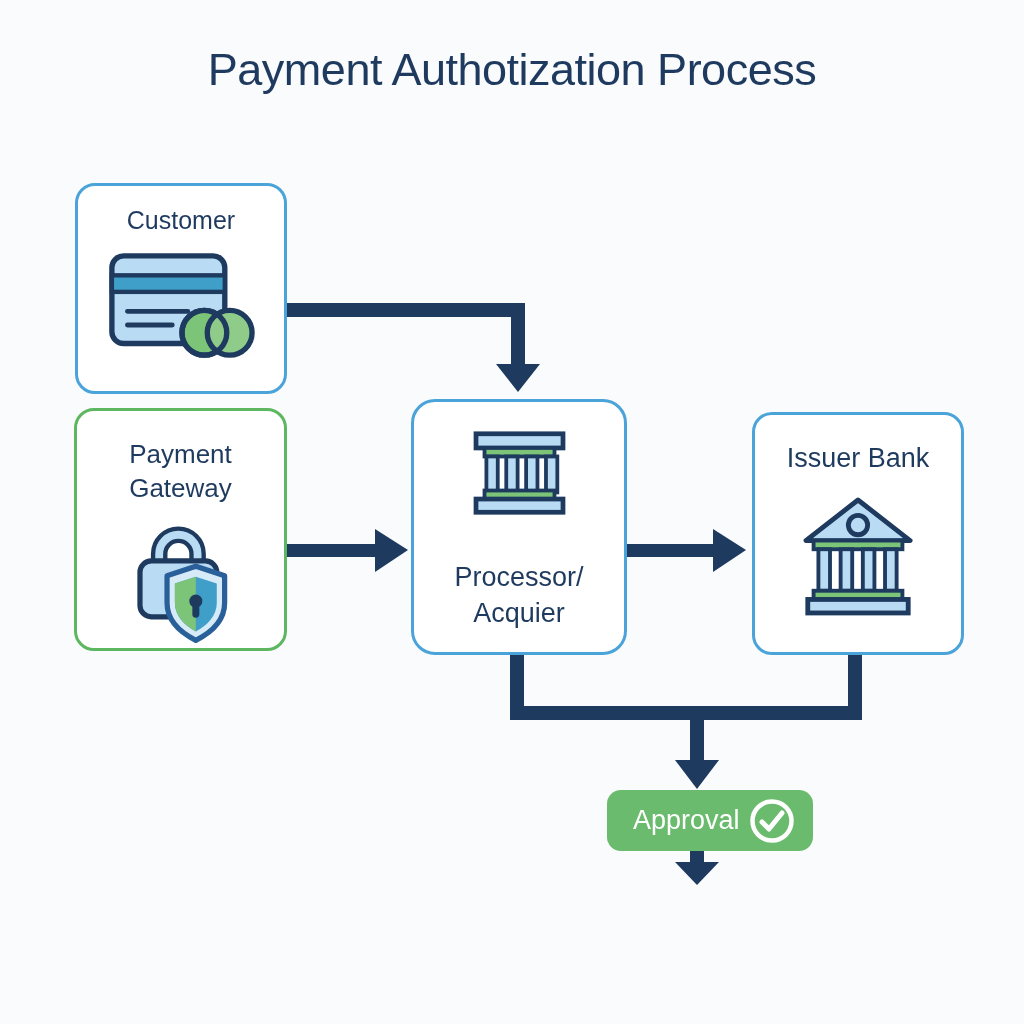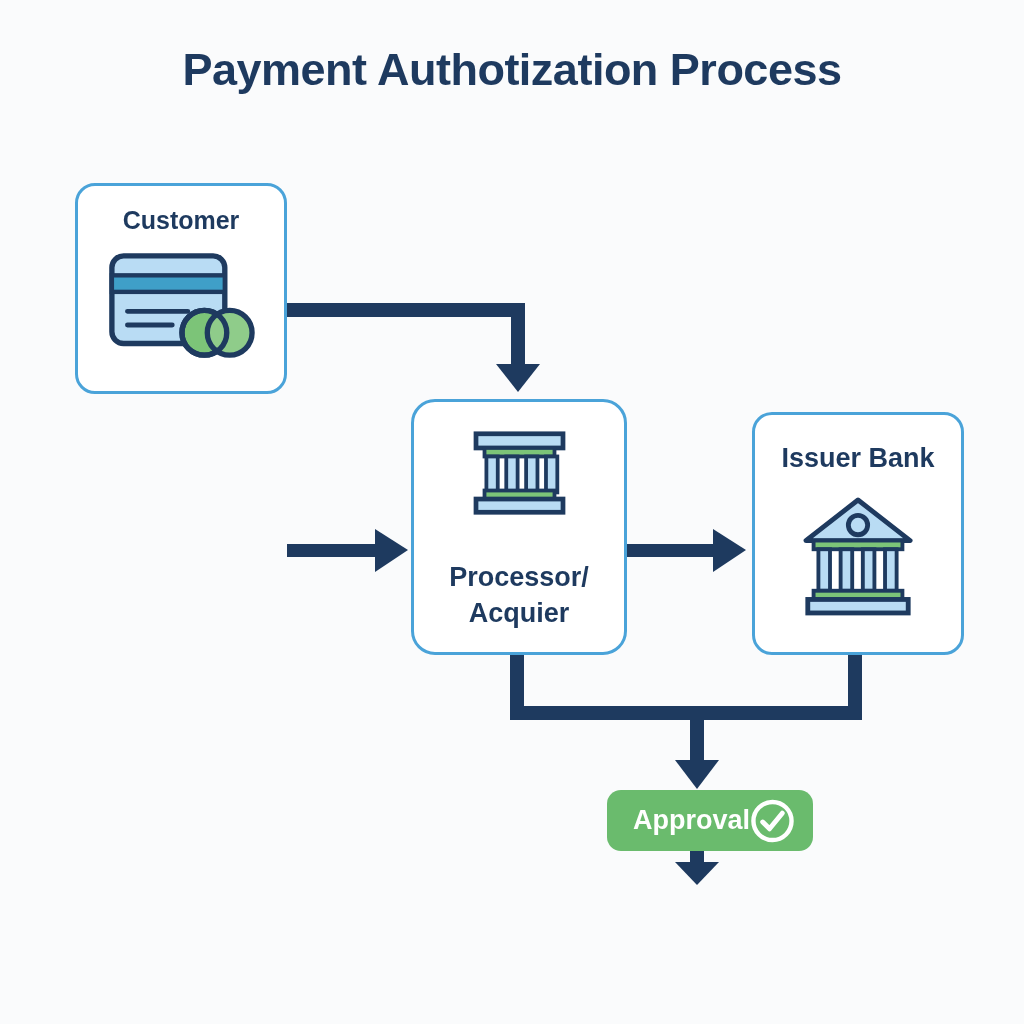--- a/index.html
+++ b/index.html
@@ -18,35 +18,35 @@
     --box-bg:#ffffff;
     --white:#ffffff;
   }
   *{margin:0;padding:0;box-sizing:border-box;}
   html,body{background:var(--page-bg);}
   body{font-family:"Liberation Sans","DejaVu Sans",sans-serif;}
   .stage{position:relative;width:1024px;height:1024px;background:var(--page-bg);overflow:hidden;}
 
   .title{
     position:absolute;top:44px;left:0;width:1024px;
-    text-align:center;font-size:45px;font-weight:700;
+    text-align:center;font-size:45px;font-weight:400;
     color:var(--navy);letter-spacing:-0.5px;
   }
 
   .arrows{position:absolute;left:0;top:0;pointer-events:none;}
   .arrows *{fill:var(--navy);}
 
   .node{
     position:absolute;background:var(--box-bg);
     border-radius:20px;display:flex;flex-direction:column;align-items:center;
   }
   .node.blue{border:3px solid var(--blue-border);}
   .node.green{border:3px solid var(--green-border);}
   .node-label{
-    color:var(--navy);font-weight:700;text-align:center;
+    color:var(--navy);font-weight:400;text-align:center;
     white-space:pre-line;line-height:1.32;
   }
 
   #customer-box{left:75px;top:183px;width:212px;height:211px;}
   #customer-box .node-label{font-size:25px;margin-top:18px;}
   #customer-box .icon{margin-top:14px;}
 
   #gateway-box{left:74px;top:408px;width:213px;height:243px;}
   #gateway-box .node-label{font-size:26px;margin-top:26px;}
   #gateway-box .icon{margin-top:6px;}
@@ -59,21 +59,21 @@
   #issuer-box .node-label{font-size:27px;margin-top:26px;}
   #issuer-box .icon{margin-top:18px;}
 
   .outcome{
     position:absolute;height:61px;border-radius:14px;
     display:flex;align-items:center;justify-content:space-between;
     padding:0 18px 0 26px;
   }
   #approval-btn{left:607px;top:790px;width:206px;background:var(--approval-green);}
   #decline-btn{left:607px;top:885px;width:208px;background:var(--decline-red);}
-  .outcome-label{color:var(--white);font-weight:700;font-size:27px;}
+  .outcome-label{color:var(--white);font-weight:400;font-size:27px;}
 </style>
 </head>
 <body>
 
 <div class="stage">
 
   <div class="title">Payment Authotization Process</div>
 
   <svg class="arrows" width="1024" height="1024" viewBox="0 0 1024 1024">
     <g>
@@ -107,20 +107,37 @@
     <svg class="icon" width="150" height="110" viewBox="0 0 154 113">
       <rect x="6" y="5" width="116" height="90" rx="12" fill="var(--icon-light-blue)" stroke="var(--navy)" stroke-width="5.5"></rect>
       <rect x="6" y="25" width="116" height="17" fill="var(--icon-teal)" stroke="var(--navy)" stroke-width="4.5"></rect>
       <path d="M22,62 H84 M22,76 H68" stroke="var(--navy)" stroke-width="5" stroke-linecap="round" fill="none"></path>
       <circle cx="101" cy="84" r="23" fill="var(--icon-green)" stroke="var(--navy)" stroke-width="5.5"></circle>
       <circle cx="127" cy="84" r="23" fill="var(--icon-green-light)" stroke="var(--navy)" stroke-width="5.5"></circle>
       <circle cx="101" cy="84" r="23" fill="none" stroke="var(--navy)" stroke-width="5.5"></circle>
     </svg>
   </div>
 
+  <div class="node green" id="gateway-box">
+    <div class="node-label">Payment
+Gateway</div>
+    <svg class="icon" width="96" height="131" viewBox="0 0 110 150">
+      <path d="M30,62 v-14 a22,22 0 0 1 44,0 v14" fill="none" stroke="var(--navy)" stroke-width="19"></path>
+      <path d="M30,62 v-14 a22,22 0 0 1 44,0 v14" fill="none" stroke="var(--icon-light-blue)" stroke-width="9"></path>
+      <rect x="8" y="56" width="88" height="64" rx="13" fill="var(--icon-light-blue)" stroke="var(--navy)" stroke-width="6"></rect>
+      <path d="M72,62 L105,73 V104 C105,124 90,138 72,147 C54,138 39,124 39,104 V73 Z" fill="var(--icon-pale-blue)" stroke="var(--icon-outline-blue)" stroke-width="6" stroke-linejoin="round"></path>
+      <path d="M72,74 L96,82 V104 C96,119 85,130 72,137 C59,130 48,119 48,104 V82 Z" fill="var(--icon-teal)"></path>
+      <clipPath id="shield-left">
+          <rect x="39" y="60" width="33" height="90"></rect>
+        </clipPath>
+      <path d="M72,74 L96,82 V104 C96,119 85,130 72,137 C59,130 48,119 48,104 V82 Z" fill="var(--icon-green)" clip-path="url(#shield-left)"></path>
+      <circle cx="72" cy="102" r="7.5" fill="var(--navy)"></circle>
+      <rect x="68" y="105" width="8" height="16" rx="4" fill="var(--navy)"></rect>
+    </svg>
+  </div>
 
   <div class="node blue" id="processor-box">
     <svg class="icon" width="95" height="87" viewBox="0 0 100 92">
       <rect x="4" y="4" width="92" height="15" fill="var(--icon-light-blue)" stroke="var(--navy)" stroke-width="5"></rect>
       <rect x="13" y="19" width="74" height="9" fill="var(--icon-green)" stroke="var(--navy)" stroke-width="4"></rect>
       <rect x="15" y="28" width="12" height="38" fill="var(--icon-light-blue)" stroke="var(--navy)" stroke-width="4"></rect>
       <rect x="36" y="28" width="12" height="38" fill="var(--icon-light-blue)" stroke="var(--navy)" stroke-width="4"></rect>
       <rect x="57" y="28" width="12" height="38" fill="var(--icon-light-blue)" stroke="var(--navy)" stroke-width="4"></rect>
       <rect x="78" y="28" width="12" height="38" fill="var(--icon-light-blue)" stroke="var(--navy)" stroke-width="4"></rect>
       <rect x="13" y="64" width="74" height="9" fill="var(--icon-green)" stroke="var(--navy)" stroke-width="4"></rect>

